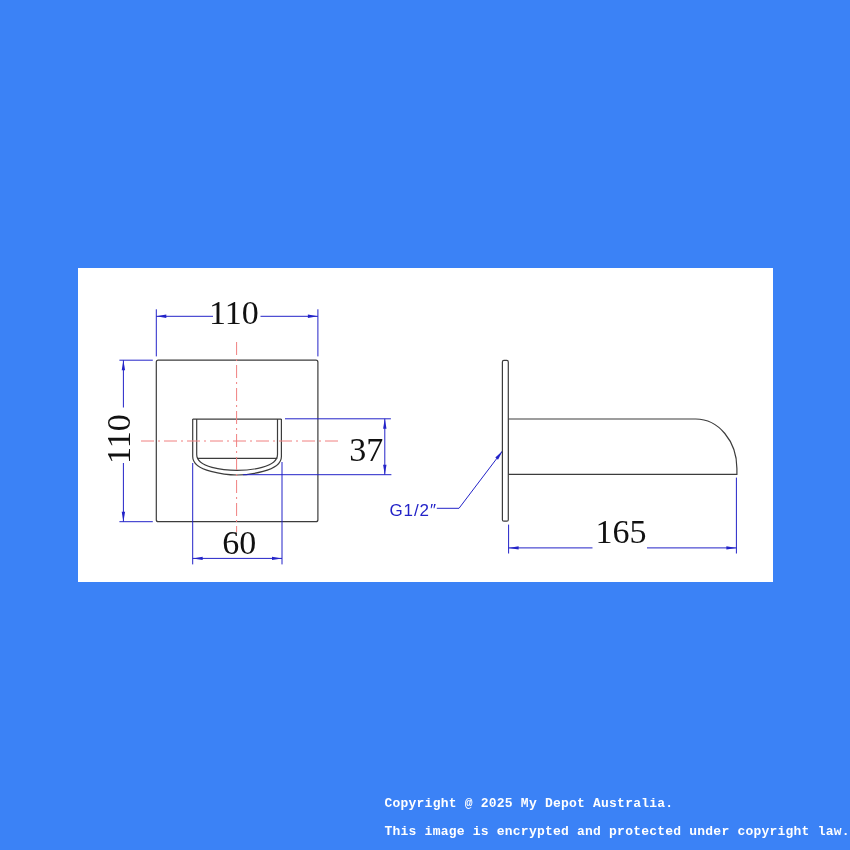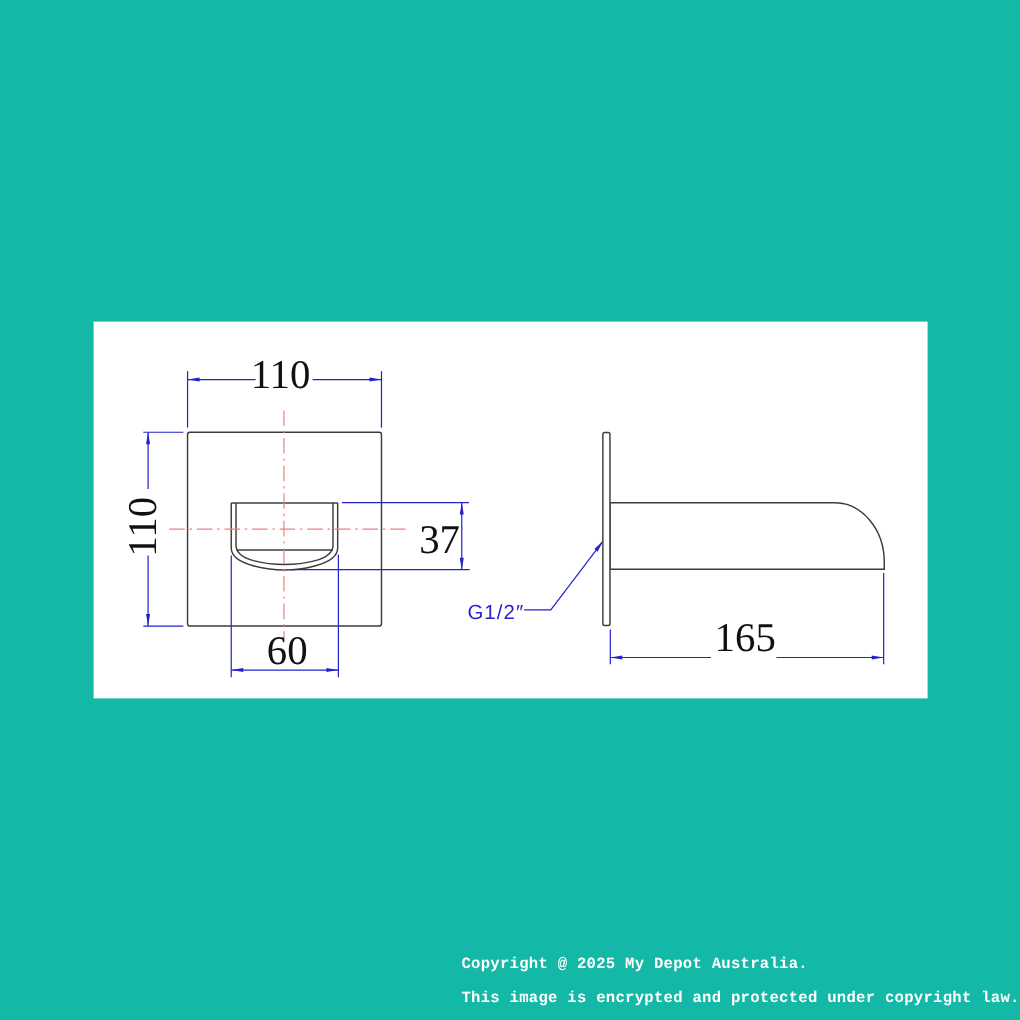--- a/index.html
+++ b/index.html
@@ -1,15 +1,15 @@
 <!DOCTYPE html>
 <html><head><meta charset="utf-8">
 <style>
 html,body{margin:0;padding:0;background:#000;}
-#page{position:relative;width:850px;height:850px;background:#14b8a6;overflow:hidden;}
+#page{position:relative;width:850px;height:850px;background:#3b82f6;overflow:hidden;}
 svg{position:absolute;left:0;top:0;}
 </style></head>
 <body>
 <div id="page">
 <svg width="850" height="850" viewBox="0 0 850 850">
 <rect x="78" y="268" width="695" height="314" fill="#ffffff"></rect>
 
 <g fill="none" stroke="#3c3c3c" stroke-width="1.2">
 <rect x="156.3" y="360.2" width="161.6" height="161.5" rx="2"></rect>
 <path d="M192.7,419.1 H281.4"></path>

